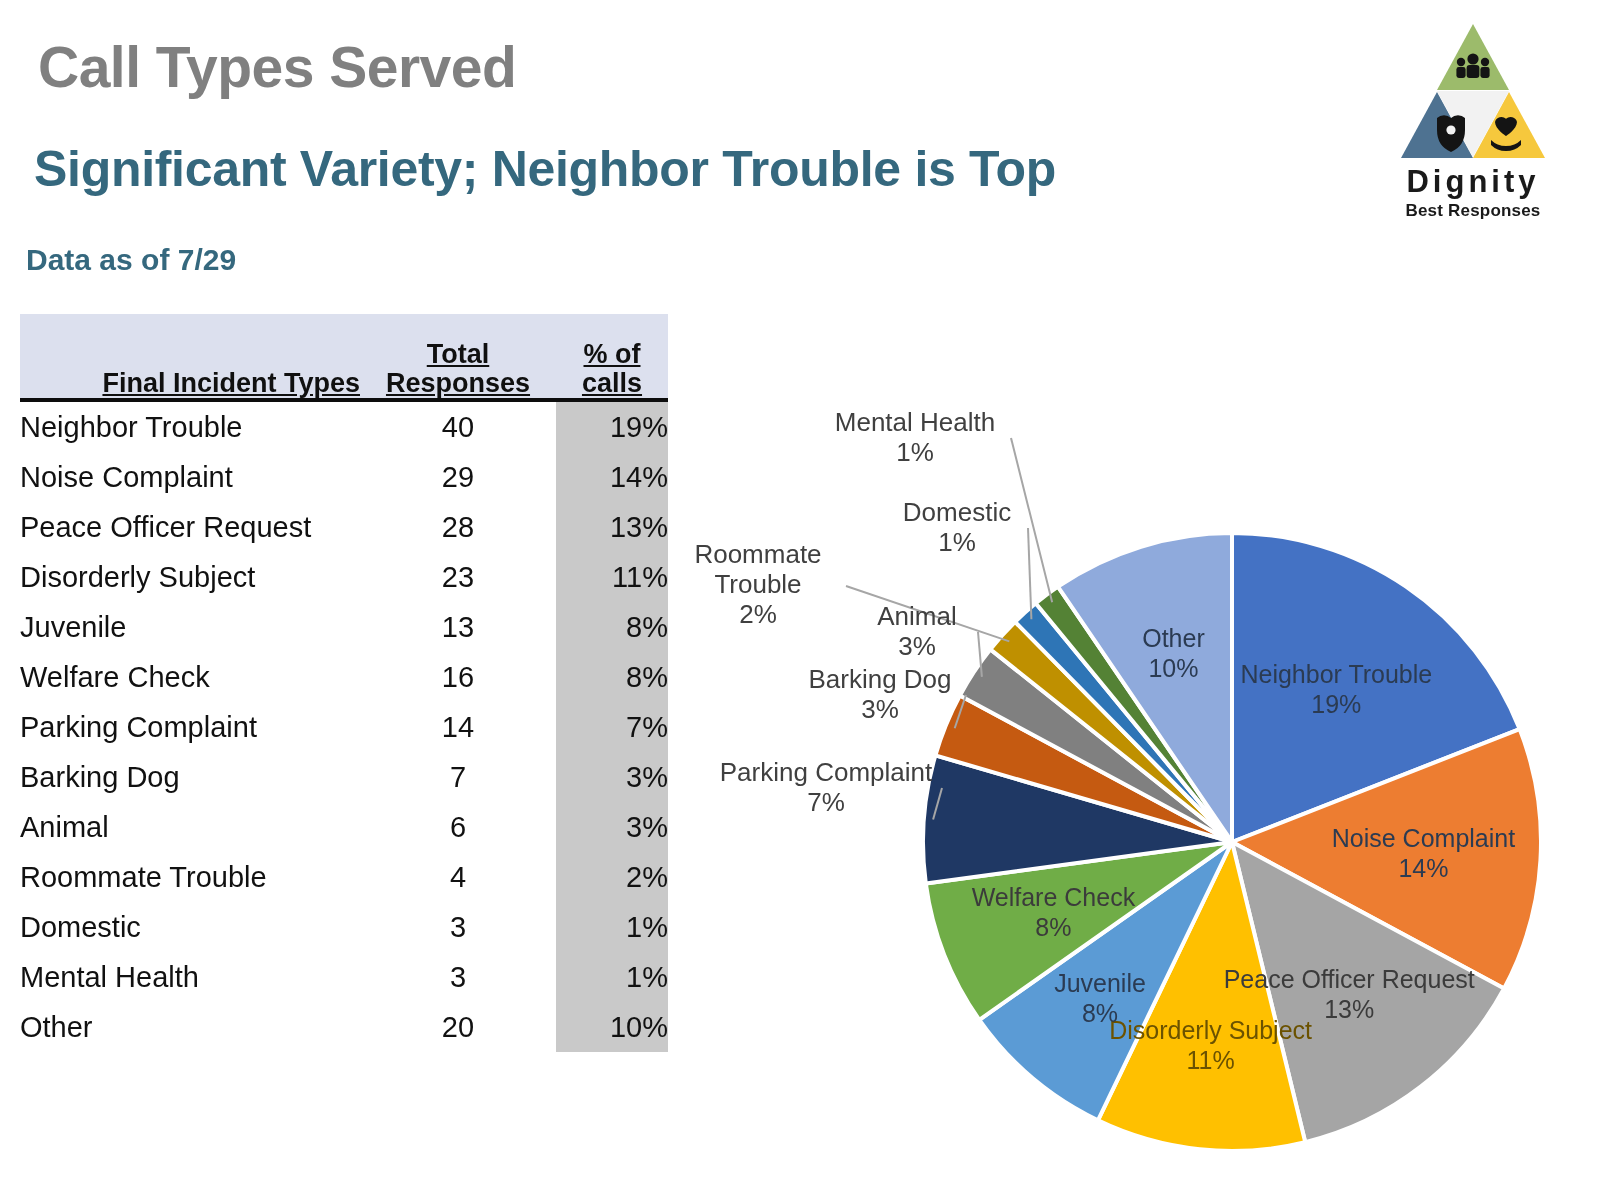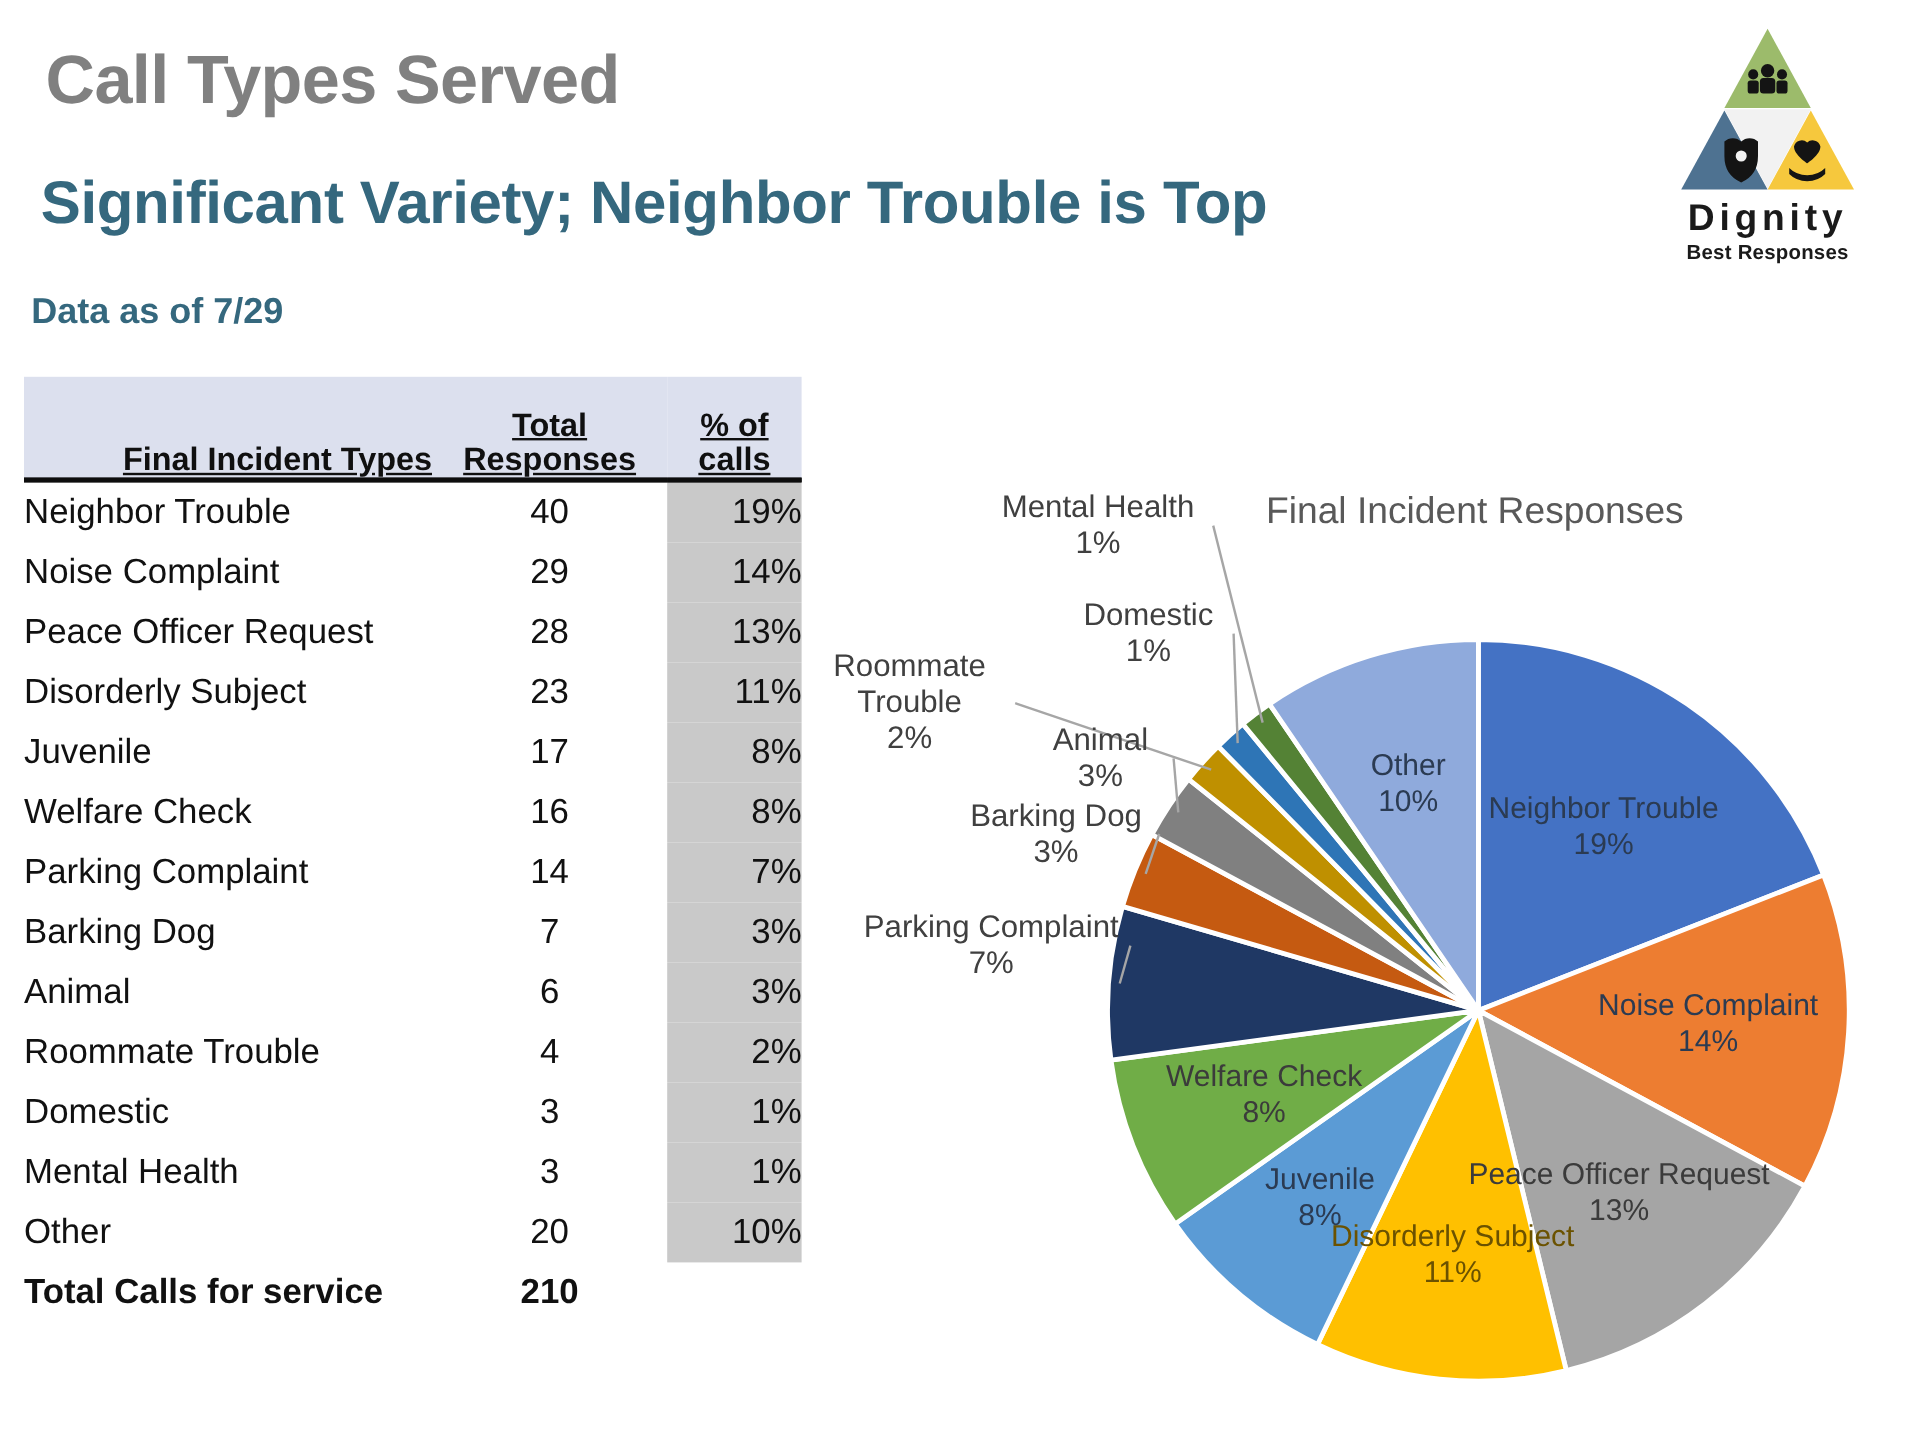--- a/index.html
+++ b/index.html
@@ -245,21 +245,21 @@
           <td class="t-resp">28</td>
           <td class="t-pct">13%</td>
         </tr>
         <tr>
           <td class="t-name">Disorderly Subject</td>
           <td class="t-resp">23</td>
           <td class="t-pct">11%</td>
         </tr>
         <tr>
           <td class="t-name">Juvenile</td>
-          <td class="t-resp">17</td>
+          <td class="t-resp">13</td>
           <td class="t-pct">8%</td>
         </tr>
         <tr>
           <td class="t-name">Welfare Check</td>
           <td class="t-resp">16</td>
           <td class="t-pct">8%</td>
         </tr>
         <tr>
           <td class="t-name">Parking Complaint</td>
           <td class="t-resp">14</td>
@@ -288,31 +288,25 @@
         <tr>
           <td class="t-name">Mental Health</td>
           <td class="t-resp">3</td>
           <td class="t-pct">1%</td>
         </tr>
         <tr>
           <td class="t-name">Other</td>
           <td class="t-resp">20</td>
           <td class="t-pct">10%</td>
         </tr>
-        <tr class="total-row">
-          <td class="t-name">Total Calls for service</td>
-          <td class="t-resp">210</td>
-          <td class="t-pct"></td>
-        </tr>
       </tbody>
   </table>
 </div>
 
 <div id="chart">
-  <div id="chart-title">Final Incident Responses</div>
   <svg id="pie-svg" width="930" height="800" viewBox="0 0 930 800">
       <path d="M 562 452 L 562.00 143.00 A 309 309 0 0 1 849.64 339.11 Z" fill="#4472C4" stroke="#ffffff" stroke-width="4" stroke-linejoin="round"></path>
       <path d="M 562 452 L 849.64 339.11 A 309 309 0 0 1 834.10 598.43 Z" fill="#ED7D31" stroke="#ffffff" stroke-width="4" stroke-linejoin="round"></path>
       <path d="M 562 452 L 834.10 598.43 A 309 309 0 0 1 635.26 752.19 Z" fill="#A5A5A5" stroke="#ffffff" stroke-width="4" stroke-linejoin="round"></path>
       <path d="M 562 452 L 635.26 752.19 A 309 309 0 0 1 427.93 730.40 Z" fill="#FFC000" stroke="#ffffff" stroke-width="4" stroke-linejoin="round"></path>
       <path d="M 562 452 L 427.93 730.40 A 309 309 0 0 1 309.32 629.87 Z" fill="#5B9BD5" stroke="#ffffff" stroke-width="4" stroke-linejoin="round"></path>
       <path d="M 562 452 L 309.32 629.87 A 309 309 0 0 1 255.80 493.48 Z" fill="#70AD47" stroke="#ffffff" stroke-width="4" stroke-linejoin="round"></path>
       <path d="M 562 452 L 255.80 493.48 A 309 309 0 0 1 265.40 365.35 Z" fill="#1F3864" stroke="#ffffff" stroke-width="4" stroke-linejoin="round"></path>
       <path d="M 562 452 L 265.40 365.35 A 309 309 0 0 1 289.90 305.57 Z" fill="#C55A11" stroke="#ffffff" stroke-width="4" stroke-linejoin="round"></path>
       <path d="M 562 452 L 289.90 305.57 A 309 309 0 0 1 320.41 259.34 Z" fill="#808080" stroke="#ffffff" stroke-width="4" stroke-linejoin="round"></path>

